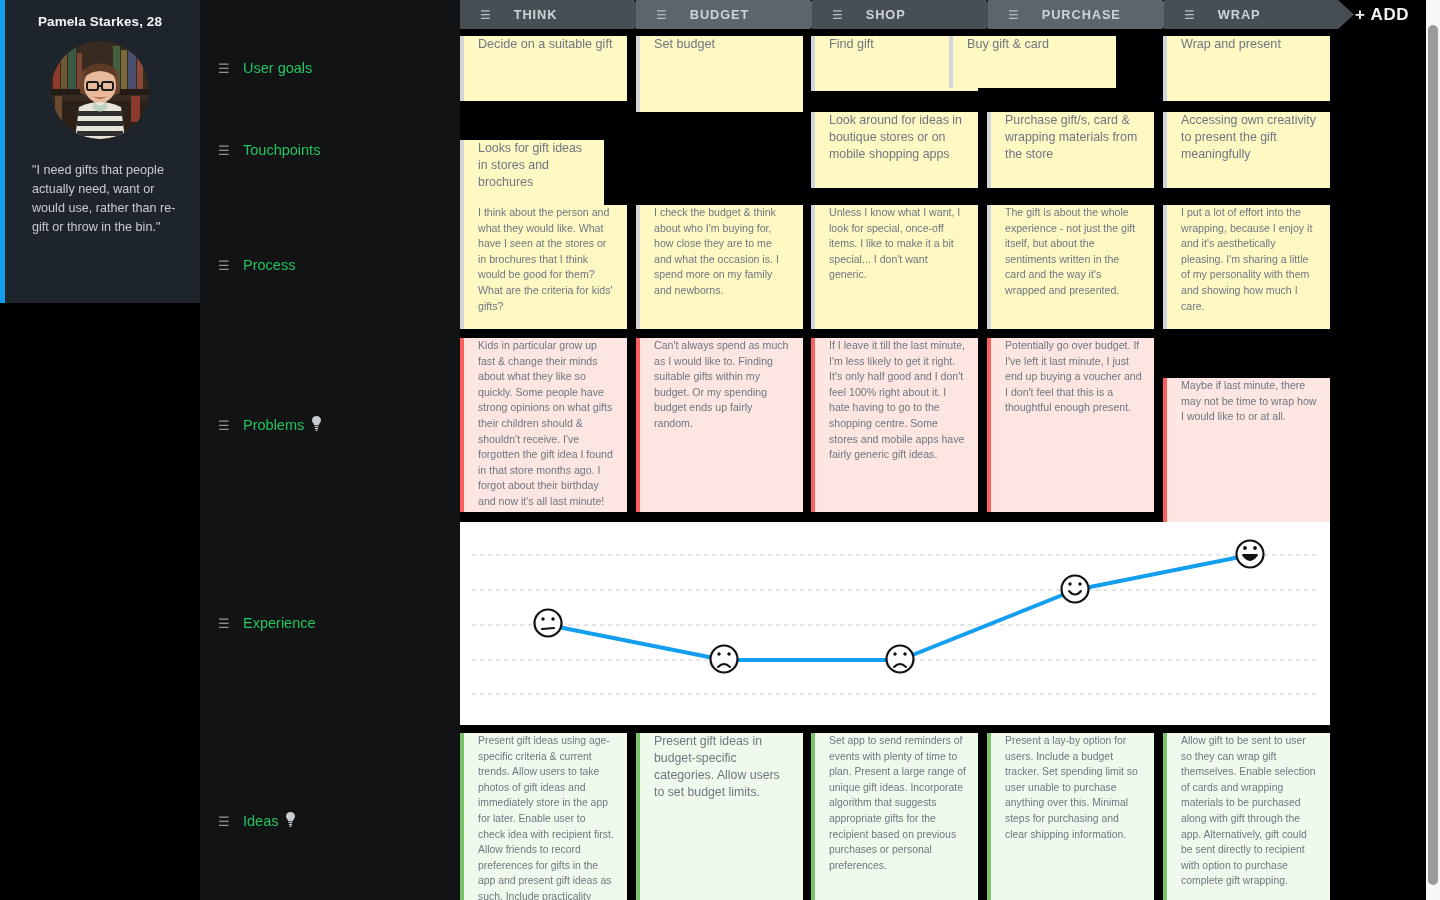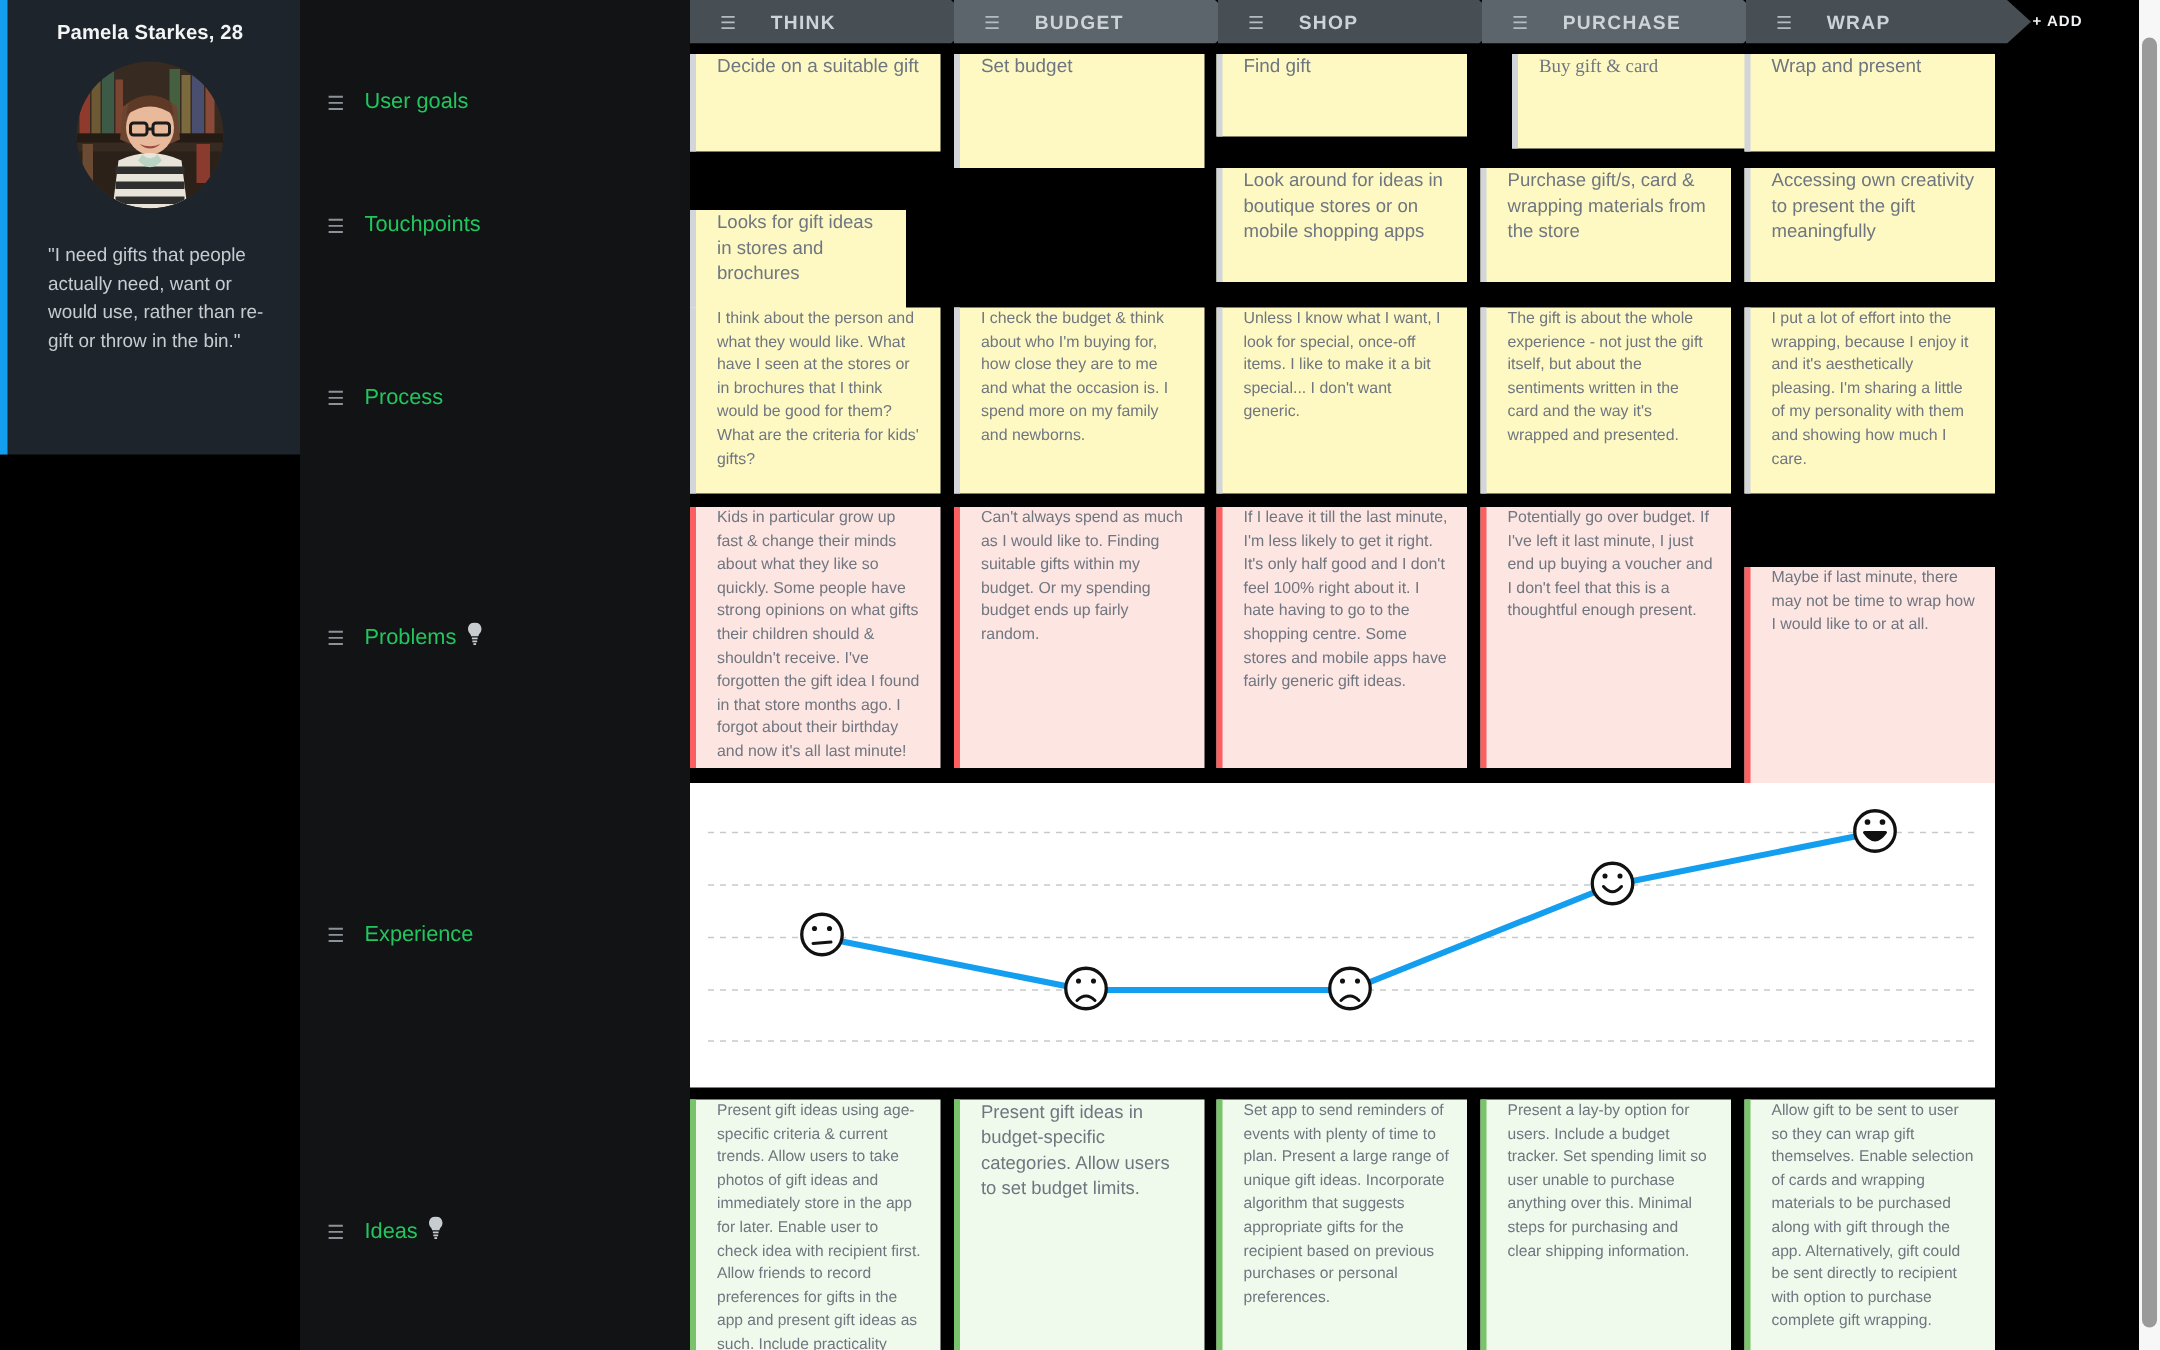--- a/index.html
+++ b/index.html
@@ -22,21 +22,21 @@
   .rowlabel .txt{margin-left:11px;color:#22c55e;font-size:14.5px;}
   .bulb{margin-left:7px;display:inline-block;}
 
   
   .header{position:absolute;left:460px;top:0;height:29px;width:940px;}
   .tab{position:absolute;top:0;height:29px;display:flex;align-items:center;}
   .tab .chev{position:absolute;left:0;top:0;height:29px;width:100%;}
   .tab .inner{position:relative;display:flex;align-items:center;width:100%;padding-left:20px;box-sizing:border-box;}
   .tab .hamb{color:#b3bcc2;font-size:12px;line-height:12px;}
   .tab .tlabel{margin-left:23px;color:#cdd4d9;font-size:12.8px;font-weight:bold;letter-spacing:.9px;}
-  .addbtn{position:absolute;top:0;left:1355px;height:29px;display:flex;align-items:center;color:#f0f2f4;font-size:10px;font-weight:bold;letter-spacing:.7px;}
+  .addbtn{position:absolute;top:0;left:1355px;height:29px;display:flex;align-items:center;color:#f0f2f4;font-size:17px;font-weight:bold;letter-spacing:.7px;}
 
   
   .card{position:absolute;box-sizing:border-box;overflow:hidden;}
   .card .ctext{position:absolute;left:14px;right:12px;top:0;color:#6f7680;}
   .card-white{background:#fef9c3;border-left:4px solid #d2d5d9;}
   .card-pink{background:#fde5e2;border-left:4px solid #fc5f5f;}
   .card-green{background:#f0faec;border-left:4px solid #79c36b;}
 
   .t-goal{font-size:12.6px;line-height:17px;top:24px;}
   .t-touch{font-size:12.4px;line-height:17px;top:22px;}
@@ -198,21 +198,21 @@
 
   <div class="card card-white" style="left:460px;top:36px;width:167px;height:65px;">
       <div class="ctext t-goal">Decide on a suitable gift</div>
     </div>
   <div class="card card-white" style="left:636px;top:36px;width:167px;height:76px;">
       <div class="ctext t-goal">Set budget</div>
     </div>
   <div class="card card-white" style="left:811px;top:36px;width:167px;height:55px;">
       <div class="ctext t-goal">Find gift</div>
     </div>
-  <div class="card card-white" style="left:1008px;top:36px;width:167px;height:63px;font-family:Liberation Serif, serif;">
+  <div class="card card-white" style="left:949px;top:36px;width:167px;height:52px;">
       <div class="ctext t-goal">Buy gift &amp; card</div>
     </div>
   <div class="card card-white" style="left:1163px;top:36px;width:167px;height:65px;">
       <div class="ctext t-goal">Wrap and present</div>
     </div>
 
   <div class="card card-white" style="left:460px;top:112px;width:144px;height:76px;margin-top:28px;">
       <div class="ctext t-touch">Looks for gift ideas in stores and brochures</div>
     </div>
   <div class="card card-white" style="left:811px;top:112px;width:167px;height:76px;">

